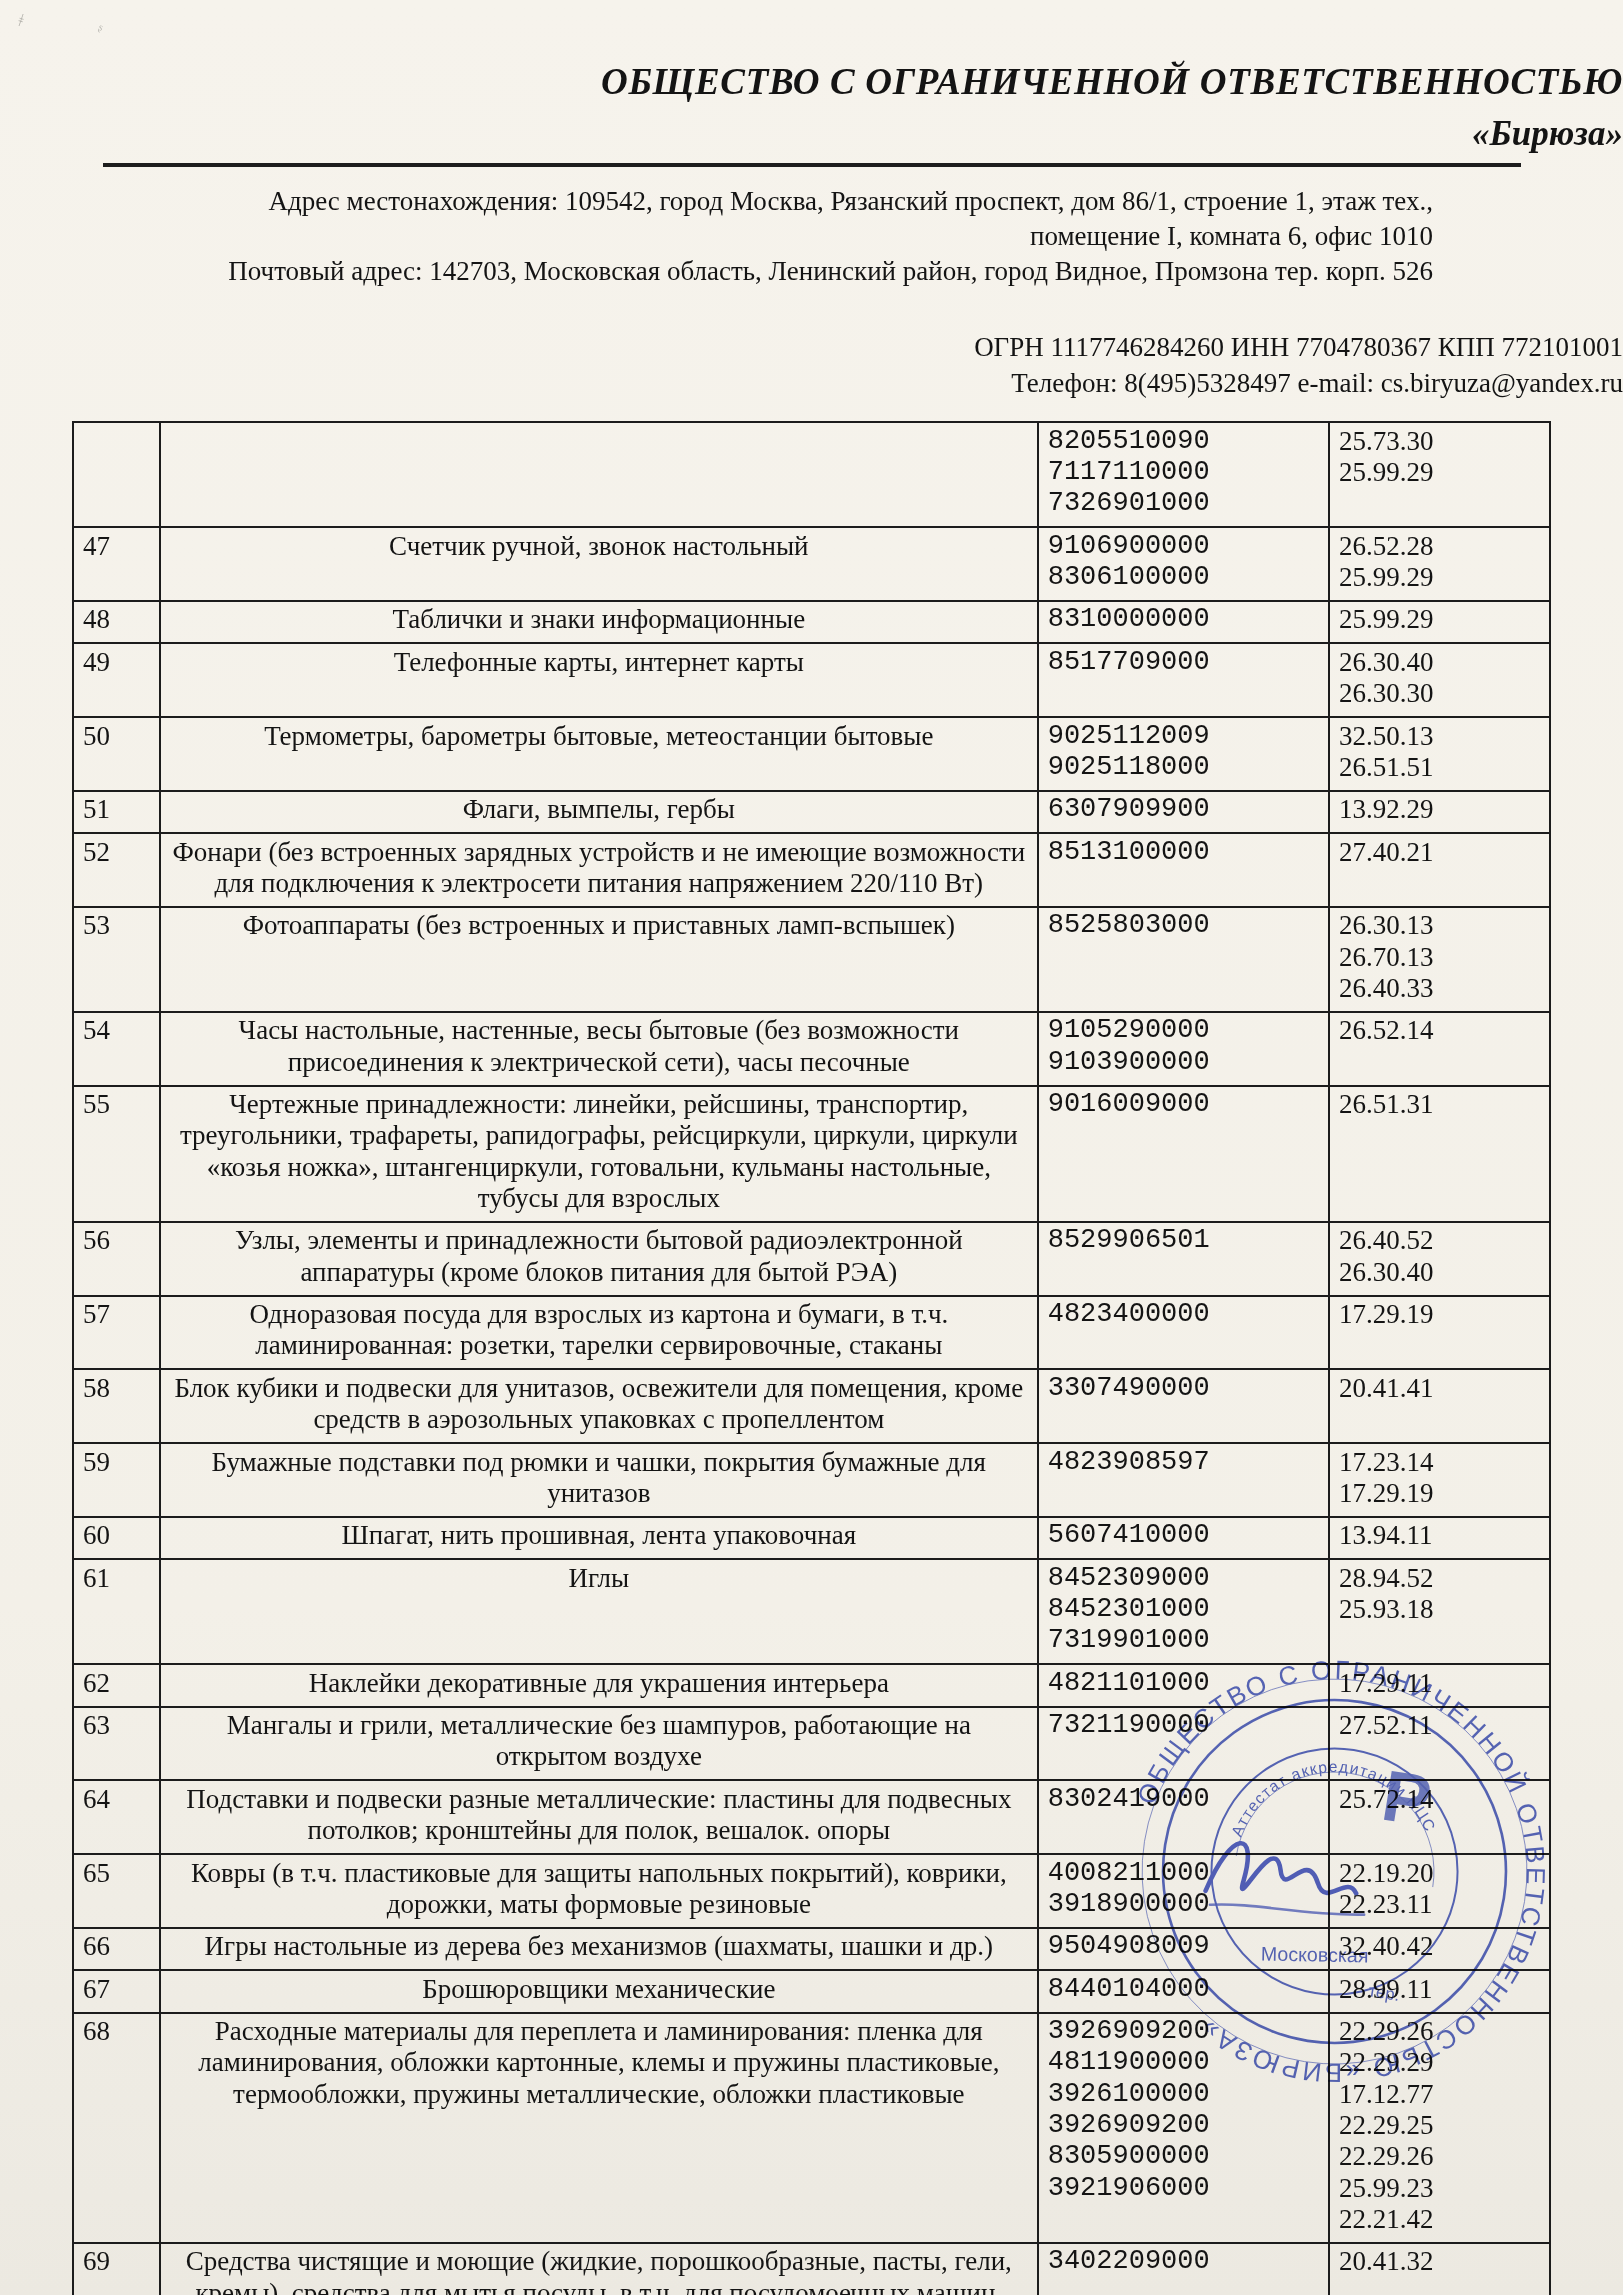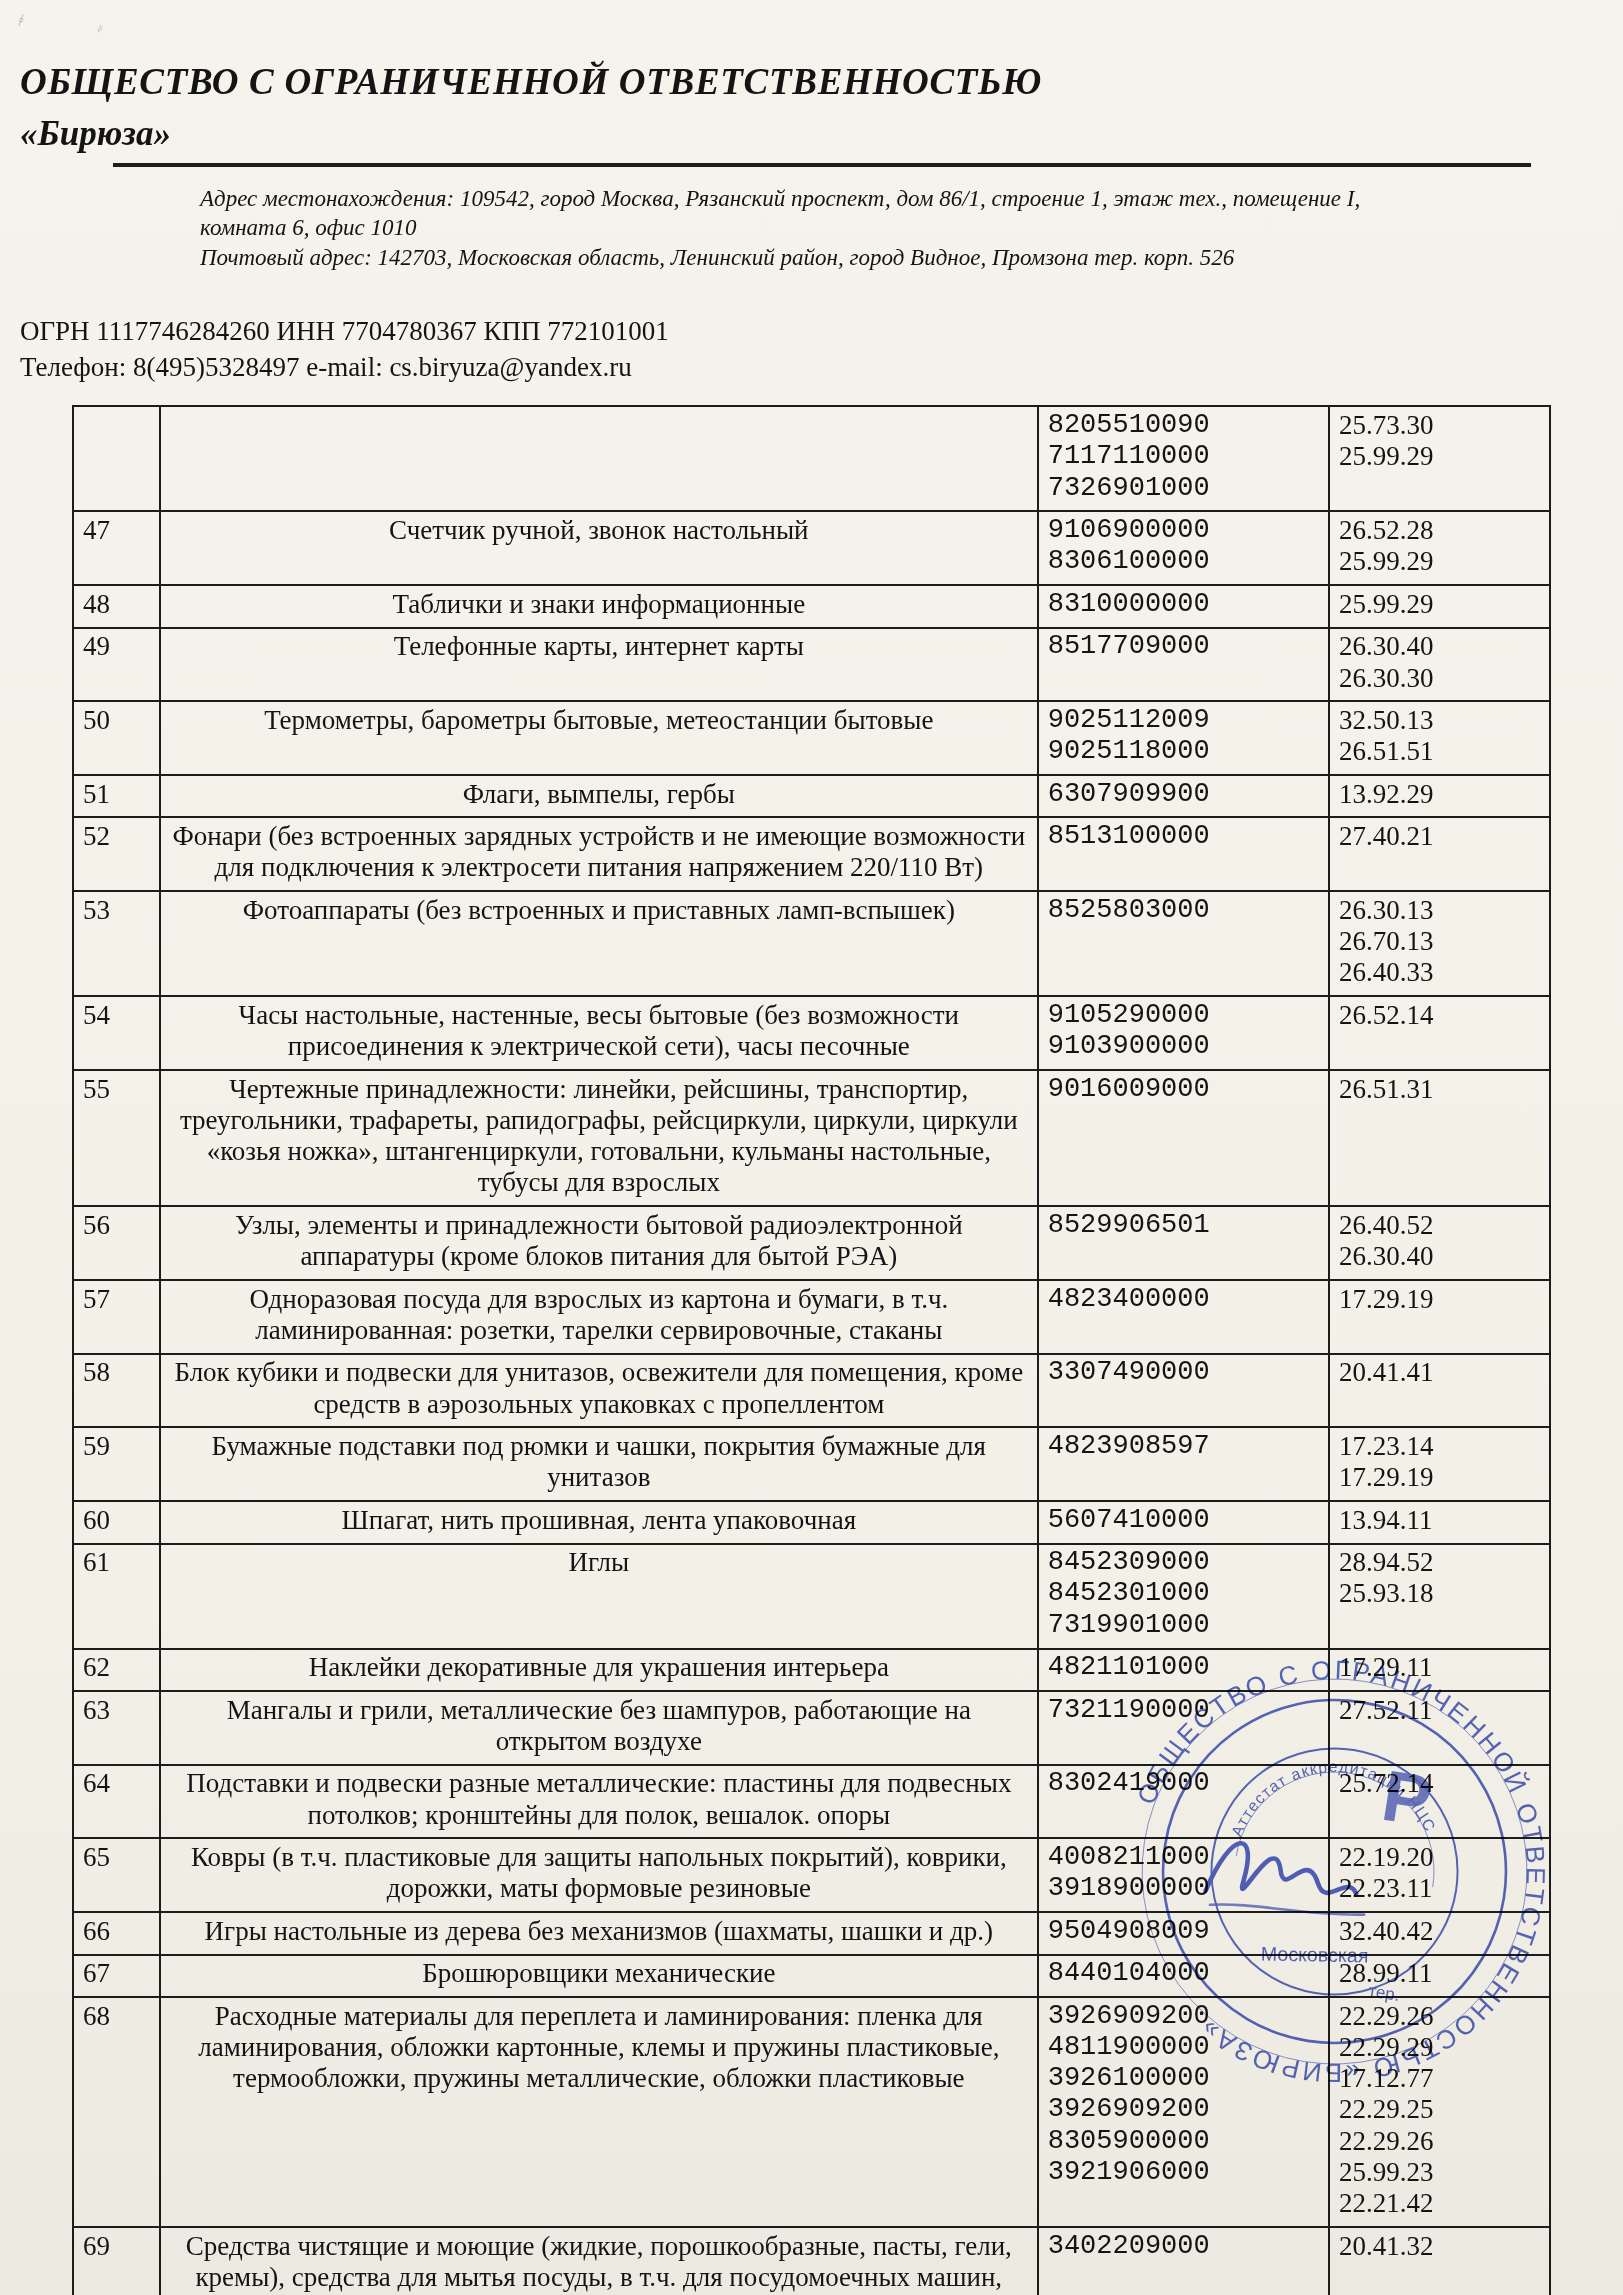--- a/index.html
+++ b/index.html
@@ -5,25 +5,25 @@
   html,body{margin:0;padding:0;background:#cfccc5;}
   .page{
     position:relative;
     width:1623px;height:2295px;
     background:linear-gradient(180deg,#f6f3ec 0%, #f3f0e8 70%, #ecE9e1 100%);
     font-family:"Liberation Serif", serif;
     color:#141414;
     overflow:hidden;
   }
   .pencil-mark{position:absolute;color:#8a8a84;font-size:17px;opacity:.6;}
-  .doc-header{text-align:left;padding-top:60px;margin-left:20px;}
+  .doc-header{text-align:right;padding-top:60px;}
   .org-type{font-size:37px;font-weight:bold;font-style:italic;letter-spacing:0.7px;}
   .org-name{font-size:35px;font-weight:bold;font-style:italic;margin-top:10.5px;}
   .title-rule{height:3.9px;background:#1d1d1d;width:1418px;margin:9.2px auto 17px auto;}
-  .addr-block{font-size:23px;line-height:1.3;width:1243px;margin:0 auto;font-style:italic;}
+  .addr-block{font-size:27px;line-height:1.3;width:1243px;margin:0 auto;}
   .addr-line{margin:0 auto;}
   .reg-line{font-size:27px;margin-top:43px;}
   .contact-line{font-size:27px;margin-top:5.2px;}
   table.goods{
     border-collapse:collapse;
     table-layout:fixed;
     width:1423px;
     margin:22px auto 0 auto;
   }
   table.goods td{

